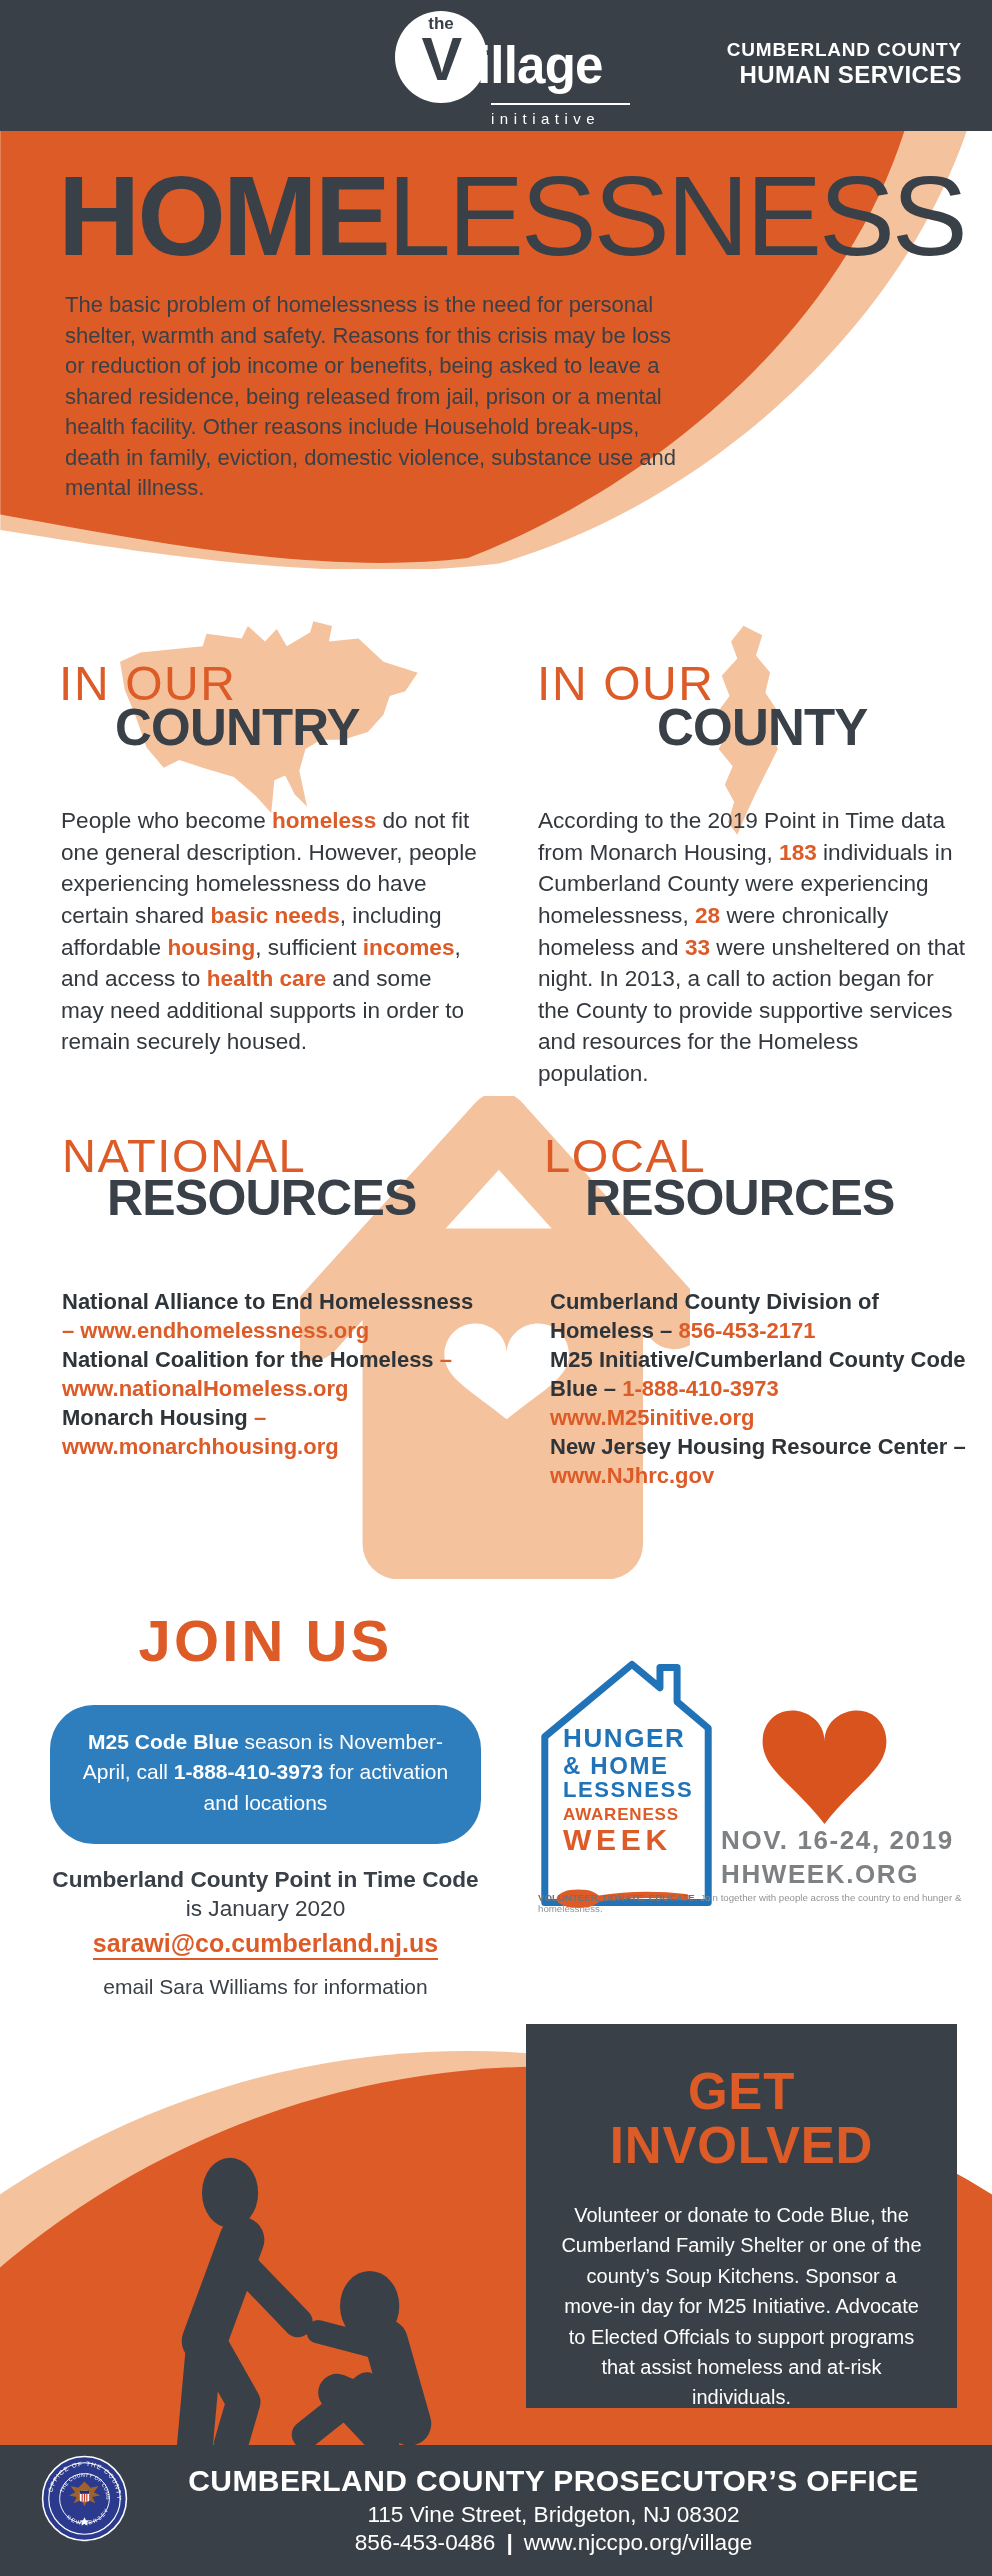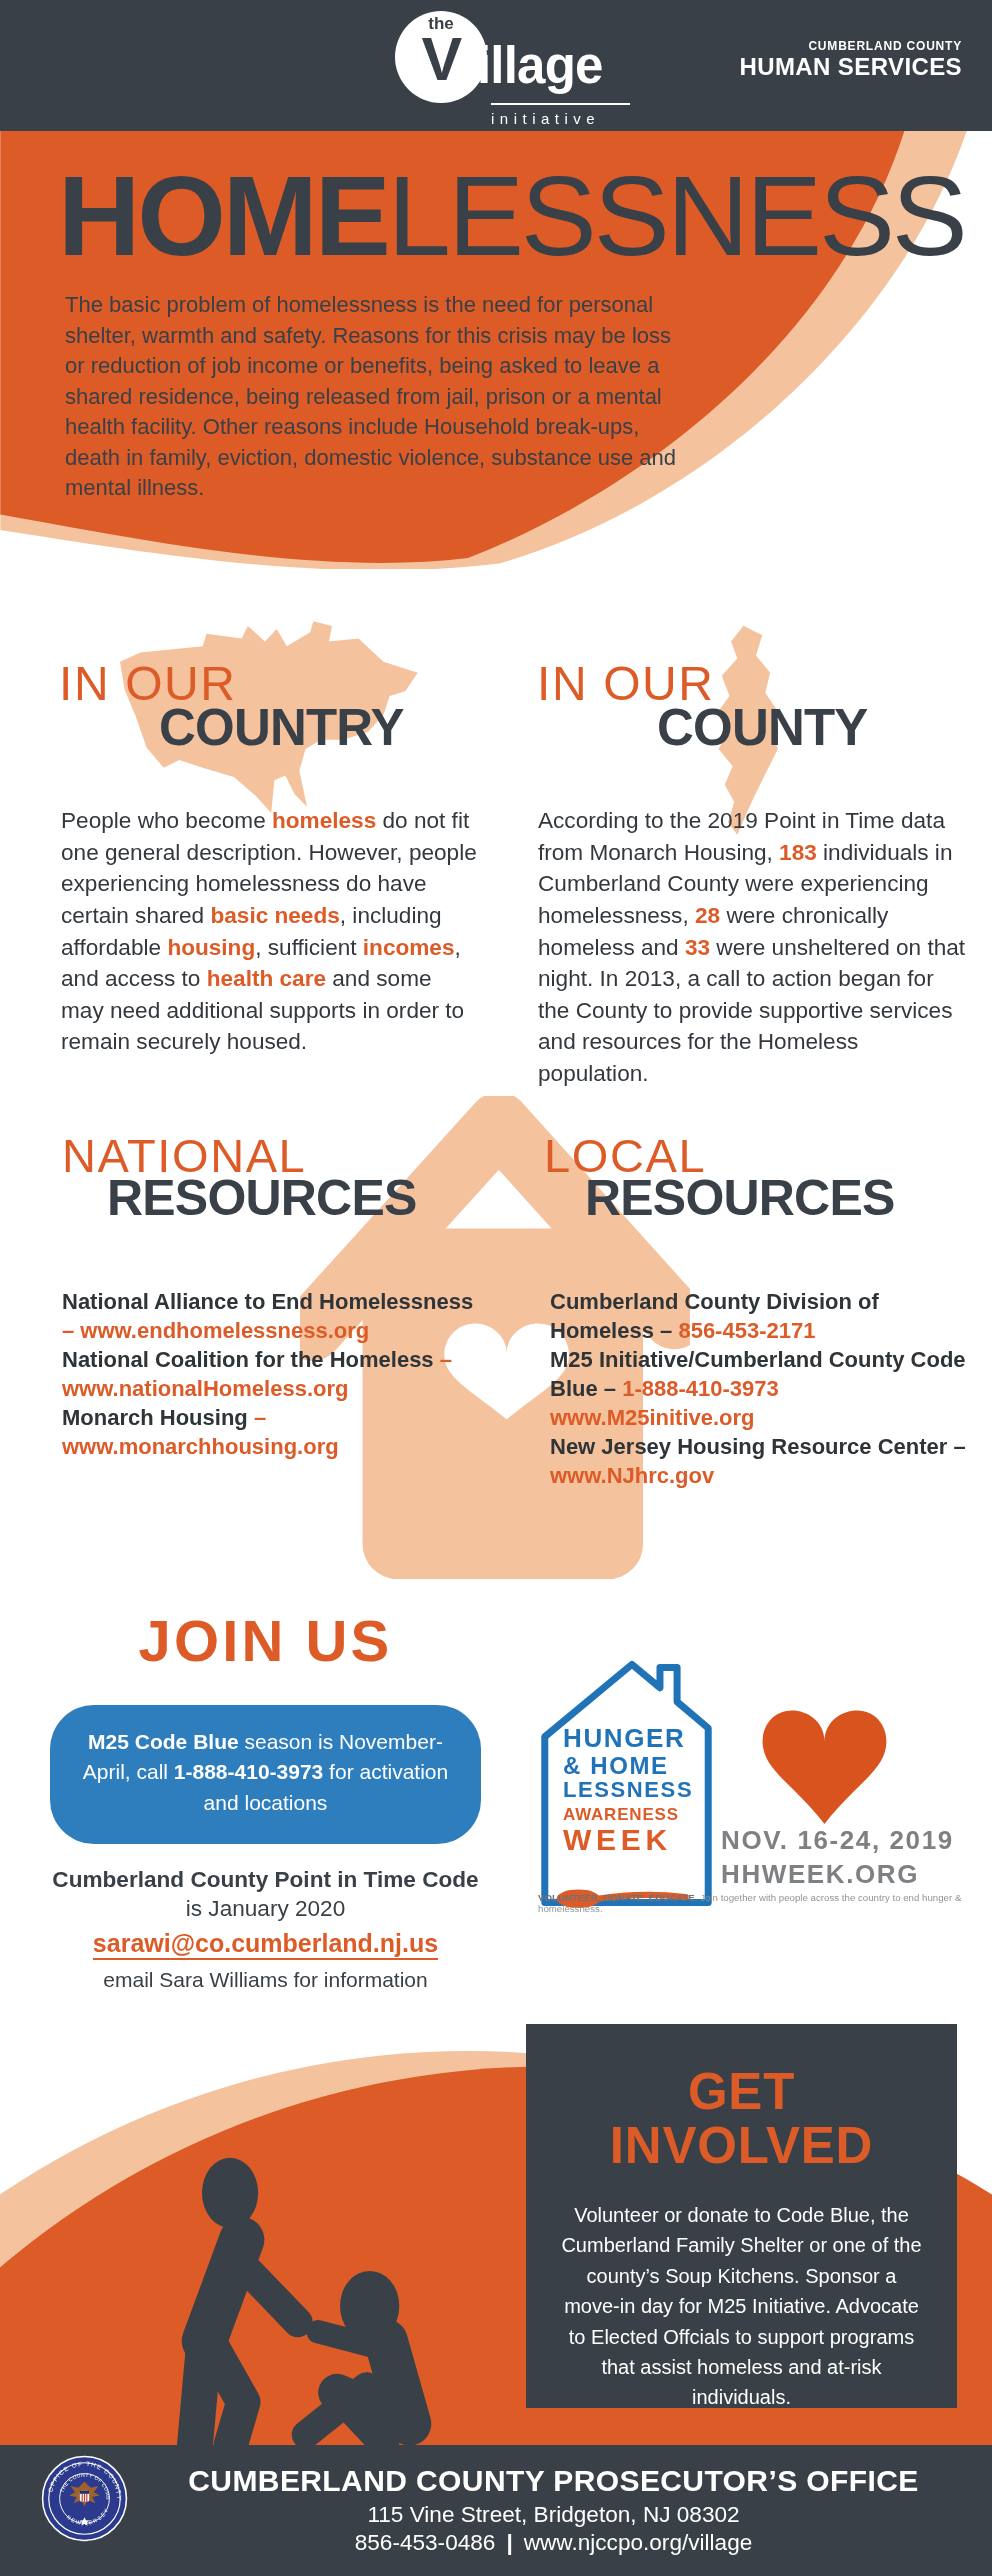--- a/index.html
+++ b/index.html
@@ -15,37 +15,37 @@
   .header{left:0;top:0;width:992px;height:131px;background:var(--slate);z-index:5;}
   .badge{left:34px;top:18.7px;width:95px;height:92px;border-radius:50%;background:var(--orange);
          color:#fff;font-weight:bold;font-size:23.4px;text-align:center;line-height:1.1;padding-top:20px;letter-spacing:0.4px;}
   .logo-circle{left:395px;top:11px;width:92px;height:92px;border-radius:50%;background:#fff;text-align:center;color:var(--slate);}
   .logo-the{font-size:17px;font-weight:bold;margin-top:3px;}
   .logo-v{font-size:61px;font-weight:bold;line-height:.85;letter-spacing:-1.6px;}
   .logo-illage{left:477px;top:36px;color:#fff;font-size:51px;font-weight:bold;letter-spacing:-0.8px;}
   .logo-rule{left:491px;top:103px;width:139px;height:2.3px;background:#fff;}
   .logo-initiative{left:491px;top:110px;color:#fff;font-size:15px;letter-spacing:5.5px;}
   .org{right:30px;top:39px;text-align:right;color:#fff;}
-  .org-l1{font-size:12px;font-weight:bold;letter-spacing:0.8px;}
+  .org-l1{font-size:19px;font-weight:bold;letter-spacing:0.8px;}
   .org-l2{font-size:24px;font-weight:bold;letter-spacing:0.4px;}
 
   
   .hero-svg{left:0;top:131px;z-index:1;}
   .hero-title{left:58px;top:159px;z-index:2;color:var(--slate);font-size:114px;letter-spacing:-3.1px;line-height:1;white-space:nowrap;}
   .hero-title .tb{font-weight:bold;}
   .hero-para{left:65px;top:290px;width:630px;z-index:2;color:var(--slate);font-size:22px;line-height:1.39;}
 
   
   .map-svg{z-index:0;}
   .map-svg path{fill:var(--peach);}
   .sec-head{z-index:1;line-height:1;}
   .sec-head .light{color:var(--orange);font-size:48px;letter-spacing:1.6px;font-weight:normal;}
   .sec-head .bold{color:var(--slate);font-size:51px;font-weight:bold;letter-spacing:-0.8px;margin-top:-6.2px;}
   .head-country{left:59px;top:660px;}
-  .head-country .bold{margin-left:100px;}
+  .head-country .bold{margin-left:56px;}
   .head-county{left:537px;top:660px;}
   .head-county .bold{margin-left:120px;}
   .col-body{z-index:1;color:#33383E;font-size:22.6px;line-height:1.4;}
   .body-country{left:61px;top:805px;width:417px;}
   .body-county{left:538px;top:805px;width:429px;}
   .hl{color:var(--orange);font-weight:bold;}
   .b{font-weight:bold;}
 
   
   .house-svg{left:300px;top:1096px;z-index:0;}
@@ -61,21 +61,21 @@
 
   
   .joinus{left:51px;top:1607px;width:429px;text-align:center;color:var(--orange);
           font-size:58px;font-weight:bold;letter-spacing:3.1px;z-index:2;}
   .bluebox{left:50px;top:1705px;width:431px;min-height:139px;background:var(--blue_box);border-radius:44px;
            color:#fff;font-size:21px;line-height:1.45;text-align:center;padding:22px 26.5px;z-index:2;}
   .pit-block{left:50px;top:1866px;width:431px;text-align:center;color:var(--slate);z-index:2;}
   .pit-line{font-size:22.6px;line-height:1.28;}
   .email-link{display:inline-block;color:var(--orange);font-weight:bold;font-size:25px;
               border-bottom:2.3px solid var(--orange);margin-top:4.7px;}
-  .email-note{font-size:21px;margin-top:8px;}
+  .email-note{font-size:21px;margin-top:15px;}
 
   
   .hh-house-svg{left:537px;top:1655px;z-index:1;}
   .hh-text{left:563px;top:1725px;width:140px;z-index:2;line-height:1.06;}
   .hh-l1{color:var(--hh_blue);font-weight:bold;font-size:26px;letter-spacing:1.6px;}
   .hh-l2{color:var(--hh_blue);font-weight:bold;font-size:24px;letter-spacing:1.6px;}
   .hh-l3{color:var(--hh_blue);font-weight:bold;font-size:22px;letter-spacing:1.6px;}
   .hh-l4{color:var(--orange);font-weight:bold;font-size:17px;letter-spacing:0.8px;margin-top:4.7px;}
   .hh-l5{color:var(--orange);font-weight:bold;font-size:30px;letter-spacing:4.7px;}
   .hh-spoon{left:555px;top:1887px;z-index:2;}

